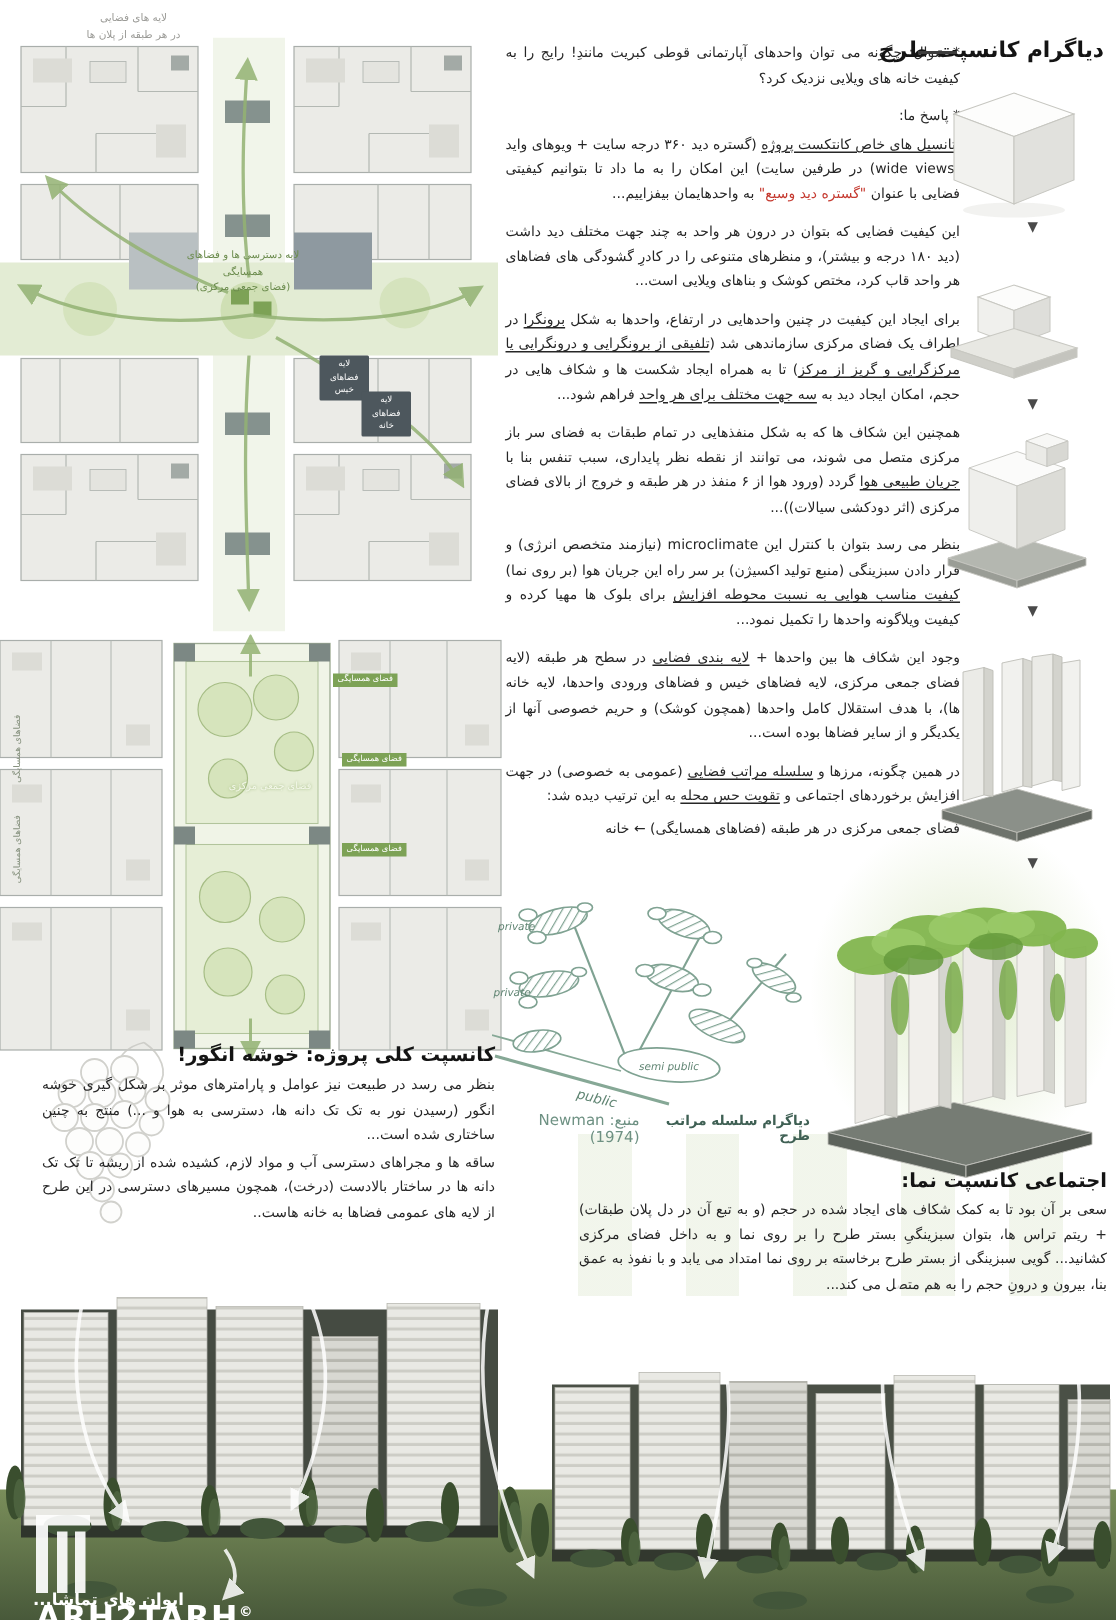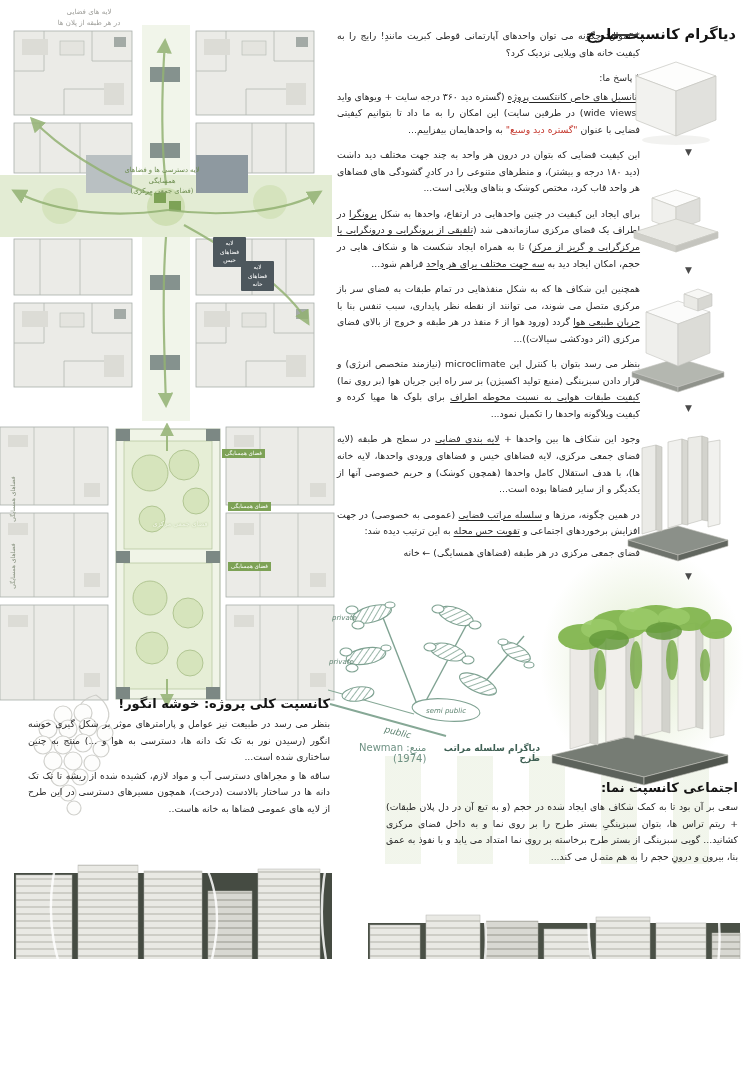--- a/index.html
+++ b/index.html
@@ -1,16 +1,16 @@
 <!DOCTYPE html>
 <html lang="fa"><head>
 <meta charset="utf-8">
 <style>
   html,body{margin:0;padding:0;background:#fff;}
-  .canvas{position:relative;width:744px;height:959px;background:#ffffff;overflow:hidden;
+  .canvas{position:relative;width:744px;height:1080px;background:#ffffff;overflow:hidden;
           font-family:"DejaVu Sans",sans-serif;direction:rtl;text-decoration:underline;}
   .abs{position:absolute;}
   
   .h-main{font-weight:bold;font-size:14.5px;color:#141414;letter-spacing:0;}
   .h-sub{font-weight:bold;font-size:13px;color:#141414;}
   .para{font-size:9.3px;line-height:1.78;text-align:justify;color:#262626;margin:0 0 9px;}
   .para:last-child{margin-bottom:0;}
   .seg-u{text-decoration:underline;text-underline-offset:2px;}
   .seg-red{color:#c5392f;}
   .chain{font-size:9.3px;color:#262626;text-align:right;line-height:1.9;}
@@ -183,21 +183,21 @@
   <div class="abs rot-label" style="left:-20px;top:505px;width:64px;">فضاهای همسایگی</div>
   <div class="abs rot-label" style="left:-20px;top:572px;width:64px;">فضاهای همسایگی</div>
 
   <div class="abs txtcol" style="right:104px;top:28px;">
     <p class="para">* سوال: چگونه می توان واحدهای آپارتمانی قوطی کبریت مانندِ! رایج را به کیفیت خانه های ویلایی نزدیک کرد؟</p>
     <p class="para" style="margin-bottom:2px;">* پاسخ ما:</p>
     <p class="para"><span class="seg-u">پتانسیل های خاص کانتکست پروژه</span><span> (گستره دید ۳۶۰ درجه سایت + ویوهای واید (wide views) در طرفین سایت) این امکان را به ما داد تا بتوانیم کیفیتی فضایی با عنوان </span><span class="seg-red">"گستره دید وسیع"</span><span> به واحدهایمان بیفزاییم...</span></p>
     <p class="para">این کیفیت فضایی که بتوان در درون هر واحد به چند جهت مختلف دید داشت (دید ۱۸۰ درجه و بیشتر)، و منظرهای متنوعی را در کادرِ گشودگی های فضاهای هر واحد قاب کرد، مختص کوشک و بناهای ویلایی است...</p>
     <p class="para"><span>برای ایجاد این کیفیت در چنین واحدهایی در ارتفاع، واحدها به شکل </span><span class="seg-u">برونگرا</span><span> در اطراف یک فضای مرکزی سازماندهی شد (</span><span class="seg-u">تلفیقی از برونگرایی و درونگرایی یا مرکزگرایی و گریز از مرکز</span><span>) تا به همراه ایجاد شکست ها و شکاف هایی در حجم، امکان ایجاد دید به </span><span class="seg-u">سه جهت مختلف برای هر واحد</span><span> فراهم شود...</span></p>
     <p class="para"><span>همچنین این شکاف ها که به شکل منفذهایی در تمام طبقات به فضای سر باز مرکزی متصل می شوند، می توانند از نقطه نظر پایداری، سبب تنفس بنا با </span><span class="seg-u">جریان طبیعی هوا</span><span> گردد (ورود هوا از ۶ منفذ در هر طبقه و خروج از بالای فضای مرکزی (اثر دودکشی سیالات))...</span></p>
-    <p class="para"><span>بنظر می رسد بتوان با کنترل این microclimate (نیازمند متخصص انرژی) و قرار دادن سبزینگی (منبع تولید اکسیژن) بر سر راه این جریان هوا (بر روی نما) </span><span class="seg-u">کیفیت طبقات هوایی به نسبت محوطه اطراف</span><span> برای بلوک ها مهیا کرده و کیفیت ویلاگونه واحدها را تکمیل نمود...</span></p>
+    <p class="para"><span>بنظر می رسد بتوان با کنترل این microclimate (نیازمند متخصص انرژی) و قرار دادن سبزینگی (منبع تولید اکسیژن) بر سر راه این جریان هوا (بر روی نما) </span><span class="seg-u">کیفیت مناسب هوایی به نسبت محوطه افزایش</span><span> برای بلوک ها مهیا کرده و کیفیت ویلاگونه واحدها را تکمیل نمود...</span></p>
     <p class="para"><span>وجود این شکاف ها بین واحدها + </span><span class="seg-u">لایه بندی فضایی</span><span> در سطح هر طبقه (لایه فضای جمعی مرکزی، لایه فضاهای خیس و فضاهای ورودی واحدها، لایه خانه ها)، با هدف استقلال کامل واحدها (همچون کوشک) و حریم خصوصی آنها از یکدیگر و از سایر فضاها بوده است...</span></p>
     <p class="para" style="margin-bottom:4px;"><span>در همین چگونه، مرزها و </span><span class="seg-u">سلسله مراتب فضایی</span><span> (عمومی به خصوصی) در جهت افزایش برخوردهای اجتماعی و </span><span class="seg-u">تقویت حس محله</span><span> به این ترتیب دیده شد:</span></p>
     <div class="chain">فضای جمعی مرکزی در هر طبقه (فضاهای همسایگی) ← خانه</div>
   </div>
 
   <div class="abs h-main" style="right:8px;top:26px;">دیاگرام کانسپت طرح</div>
   <div class="abs heading-dash" style="right:106px;top:34px;width:26px;"></div>
 
   <svg class="abs" style="right:18px;top:50px;" width="100" height="96" viewBox="0 0 100 96">
     <g stroke="#c6c6c0" stroke-width="0.7">

